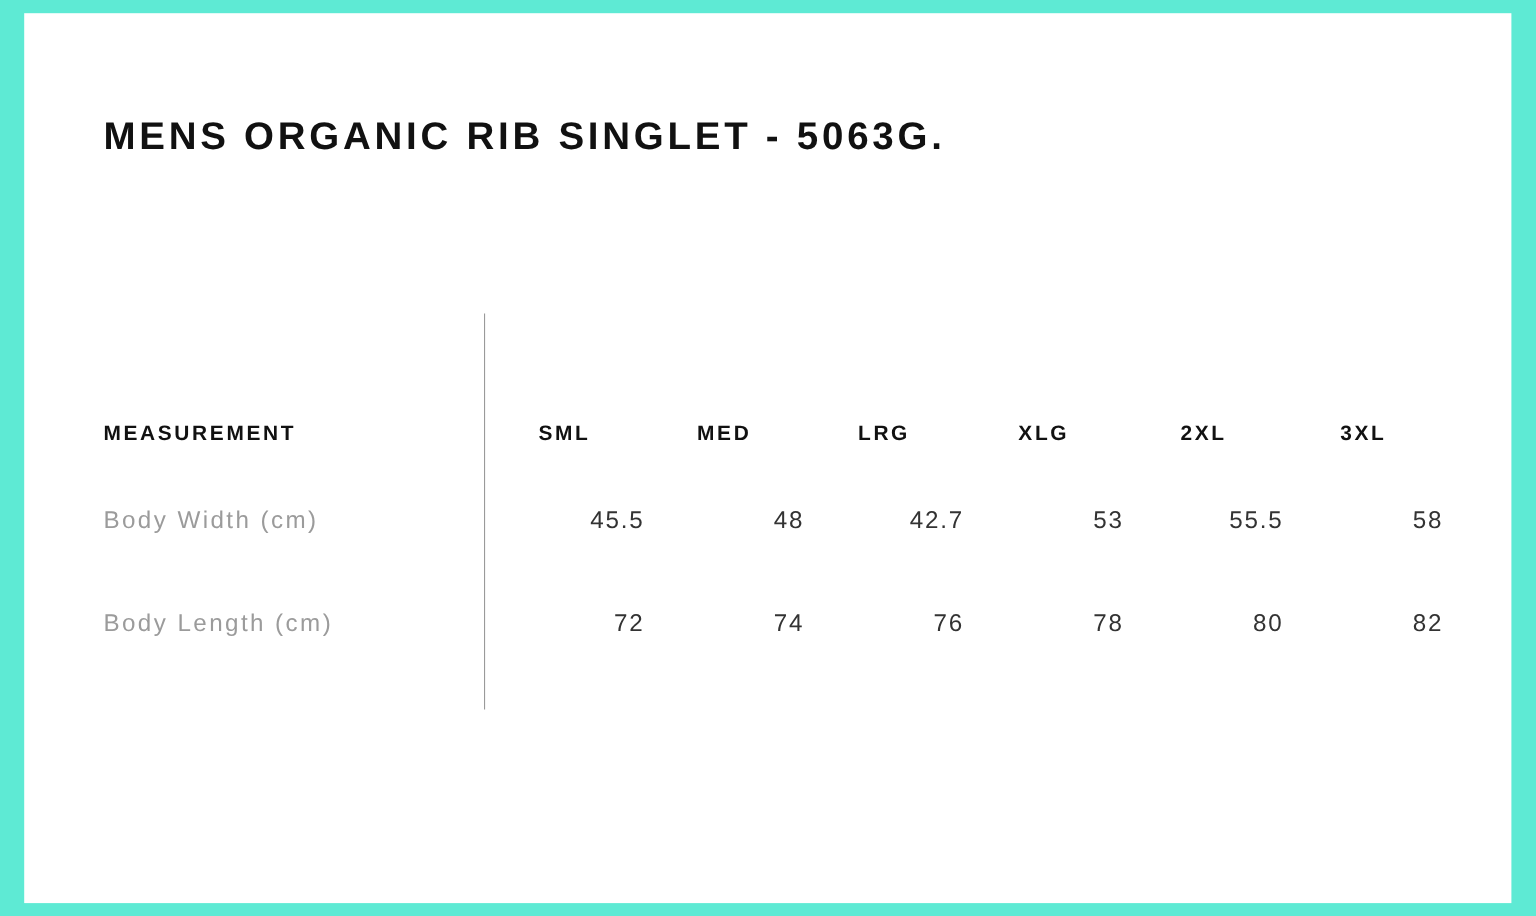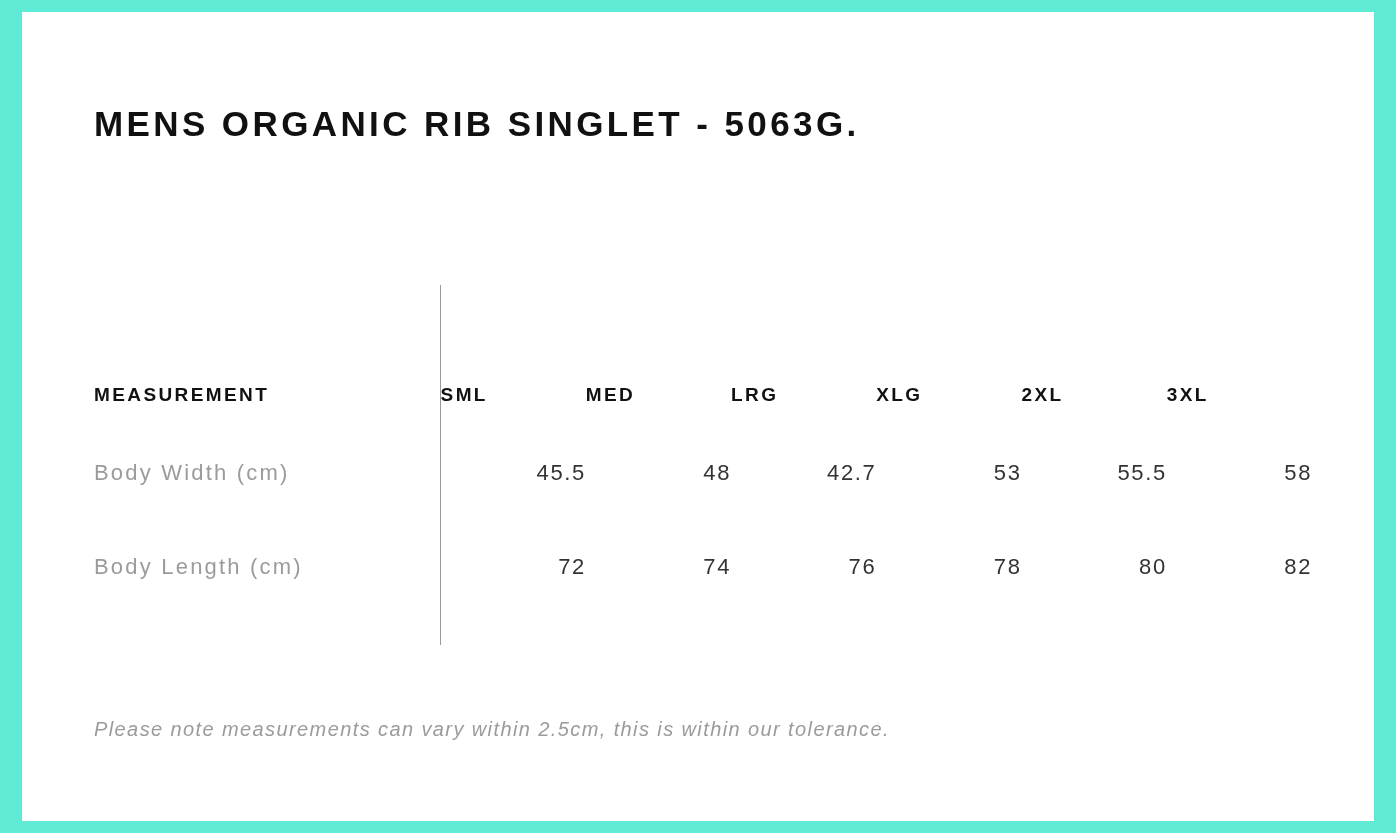--- a/index.html
+++ b/index.html
@@ -65,21 +65,21 @@
     padding: 0;
     border: none;
   }
   .hdr-row th {
     height: 62px;
     vertical-align: middle;
     font-size: 19px;
     font-weight: bold;
     letter-spacing: 2.4px;
     color: #111111;
-    text-align: left;
+    text-align: center;
   }
   .hdr-row th.measure {
     text-align: left;
   }
   .data-row td {
     height: 94px;
     vertical-align: middle;
     font-size: 22px;
     letter-spacing: 1.6px;
     text-align: right;
@@ -149,16 +149,15 @@
             <td>74</td>
             <td>76</td>
             <td>78</td>
             <td>80</td>
             <td>82</td>
           </tr>
         </tbody>
       </table>
     </div>
 
-    <div class="note">Please note measurements can vary within 2.5cm, this is within our tolerance.</div>
 
   </div>
 </div>
 
 </body></html>

